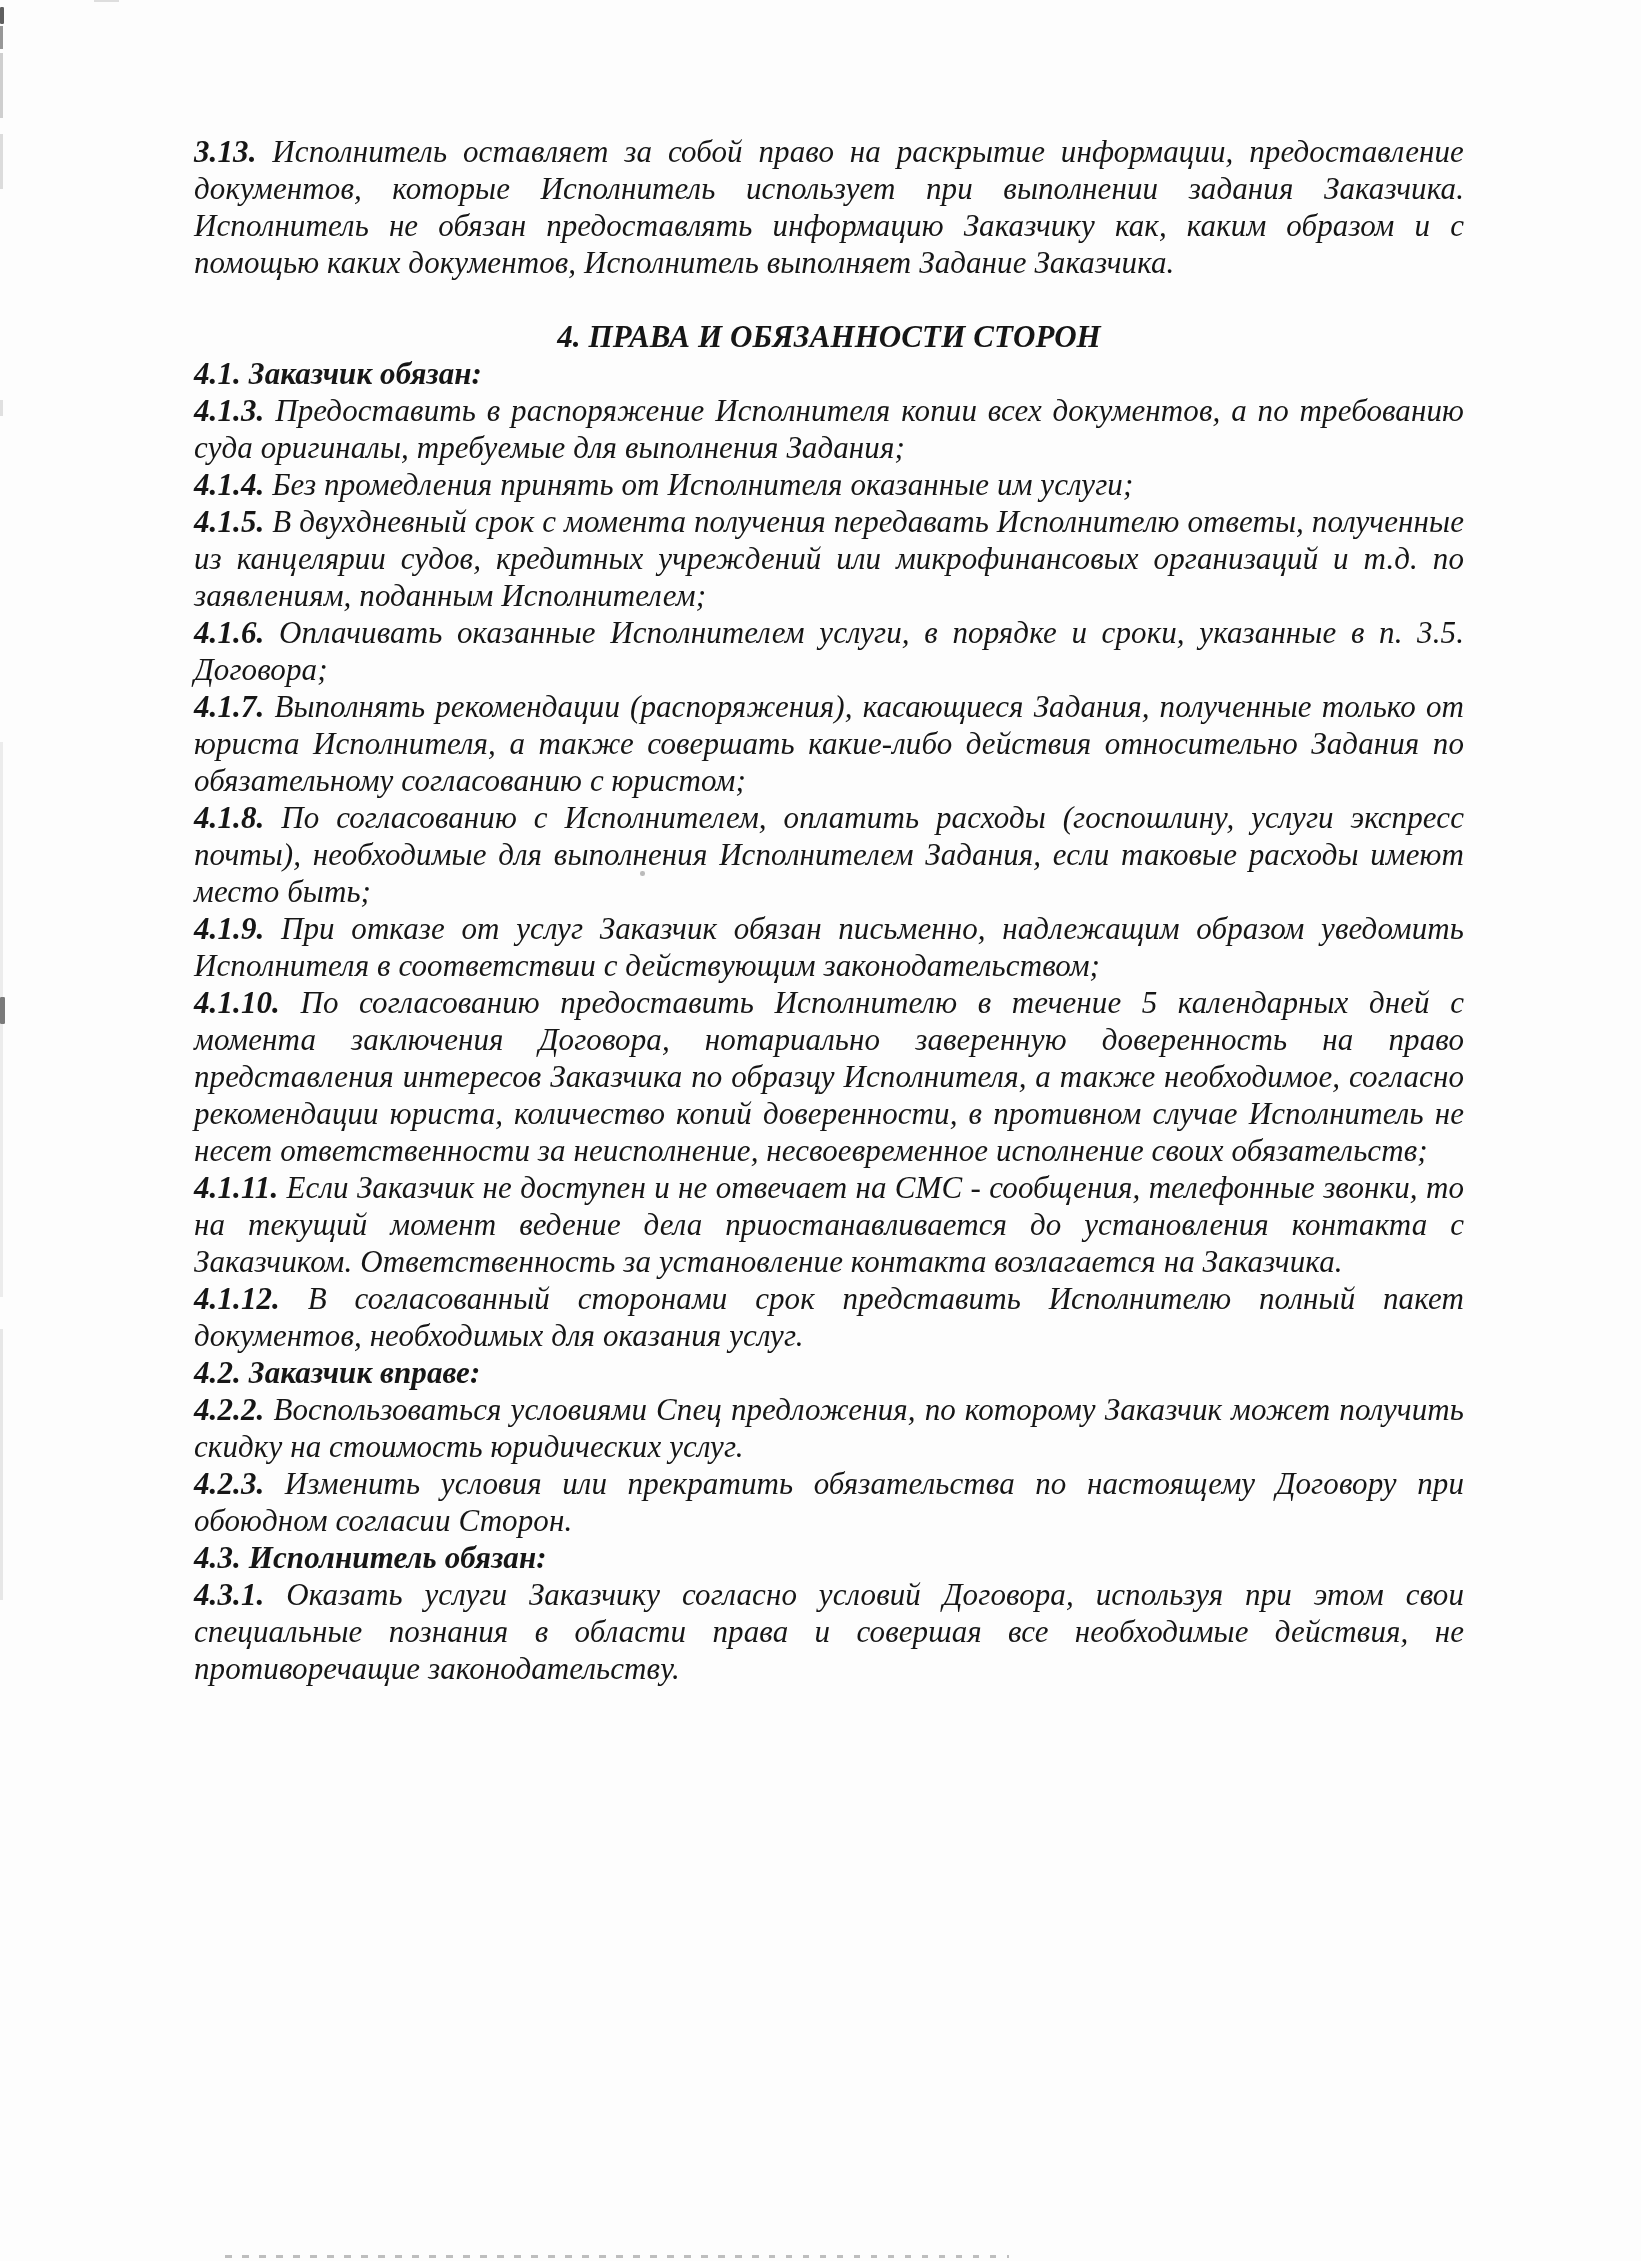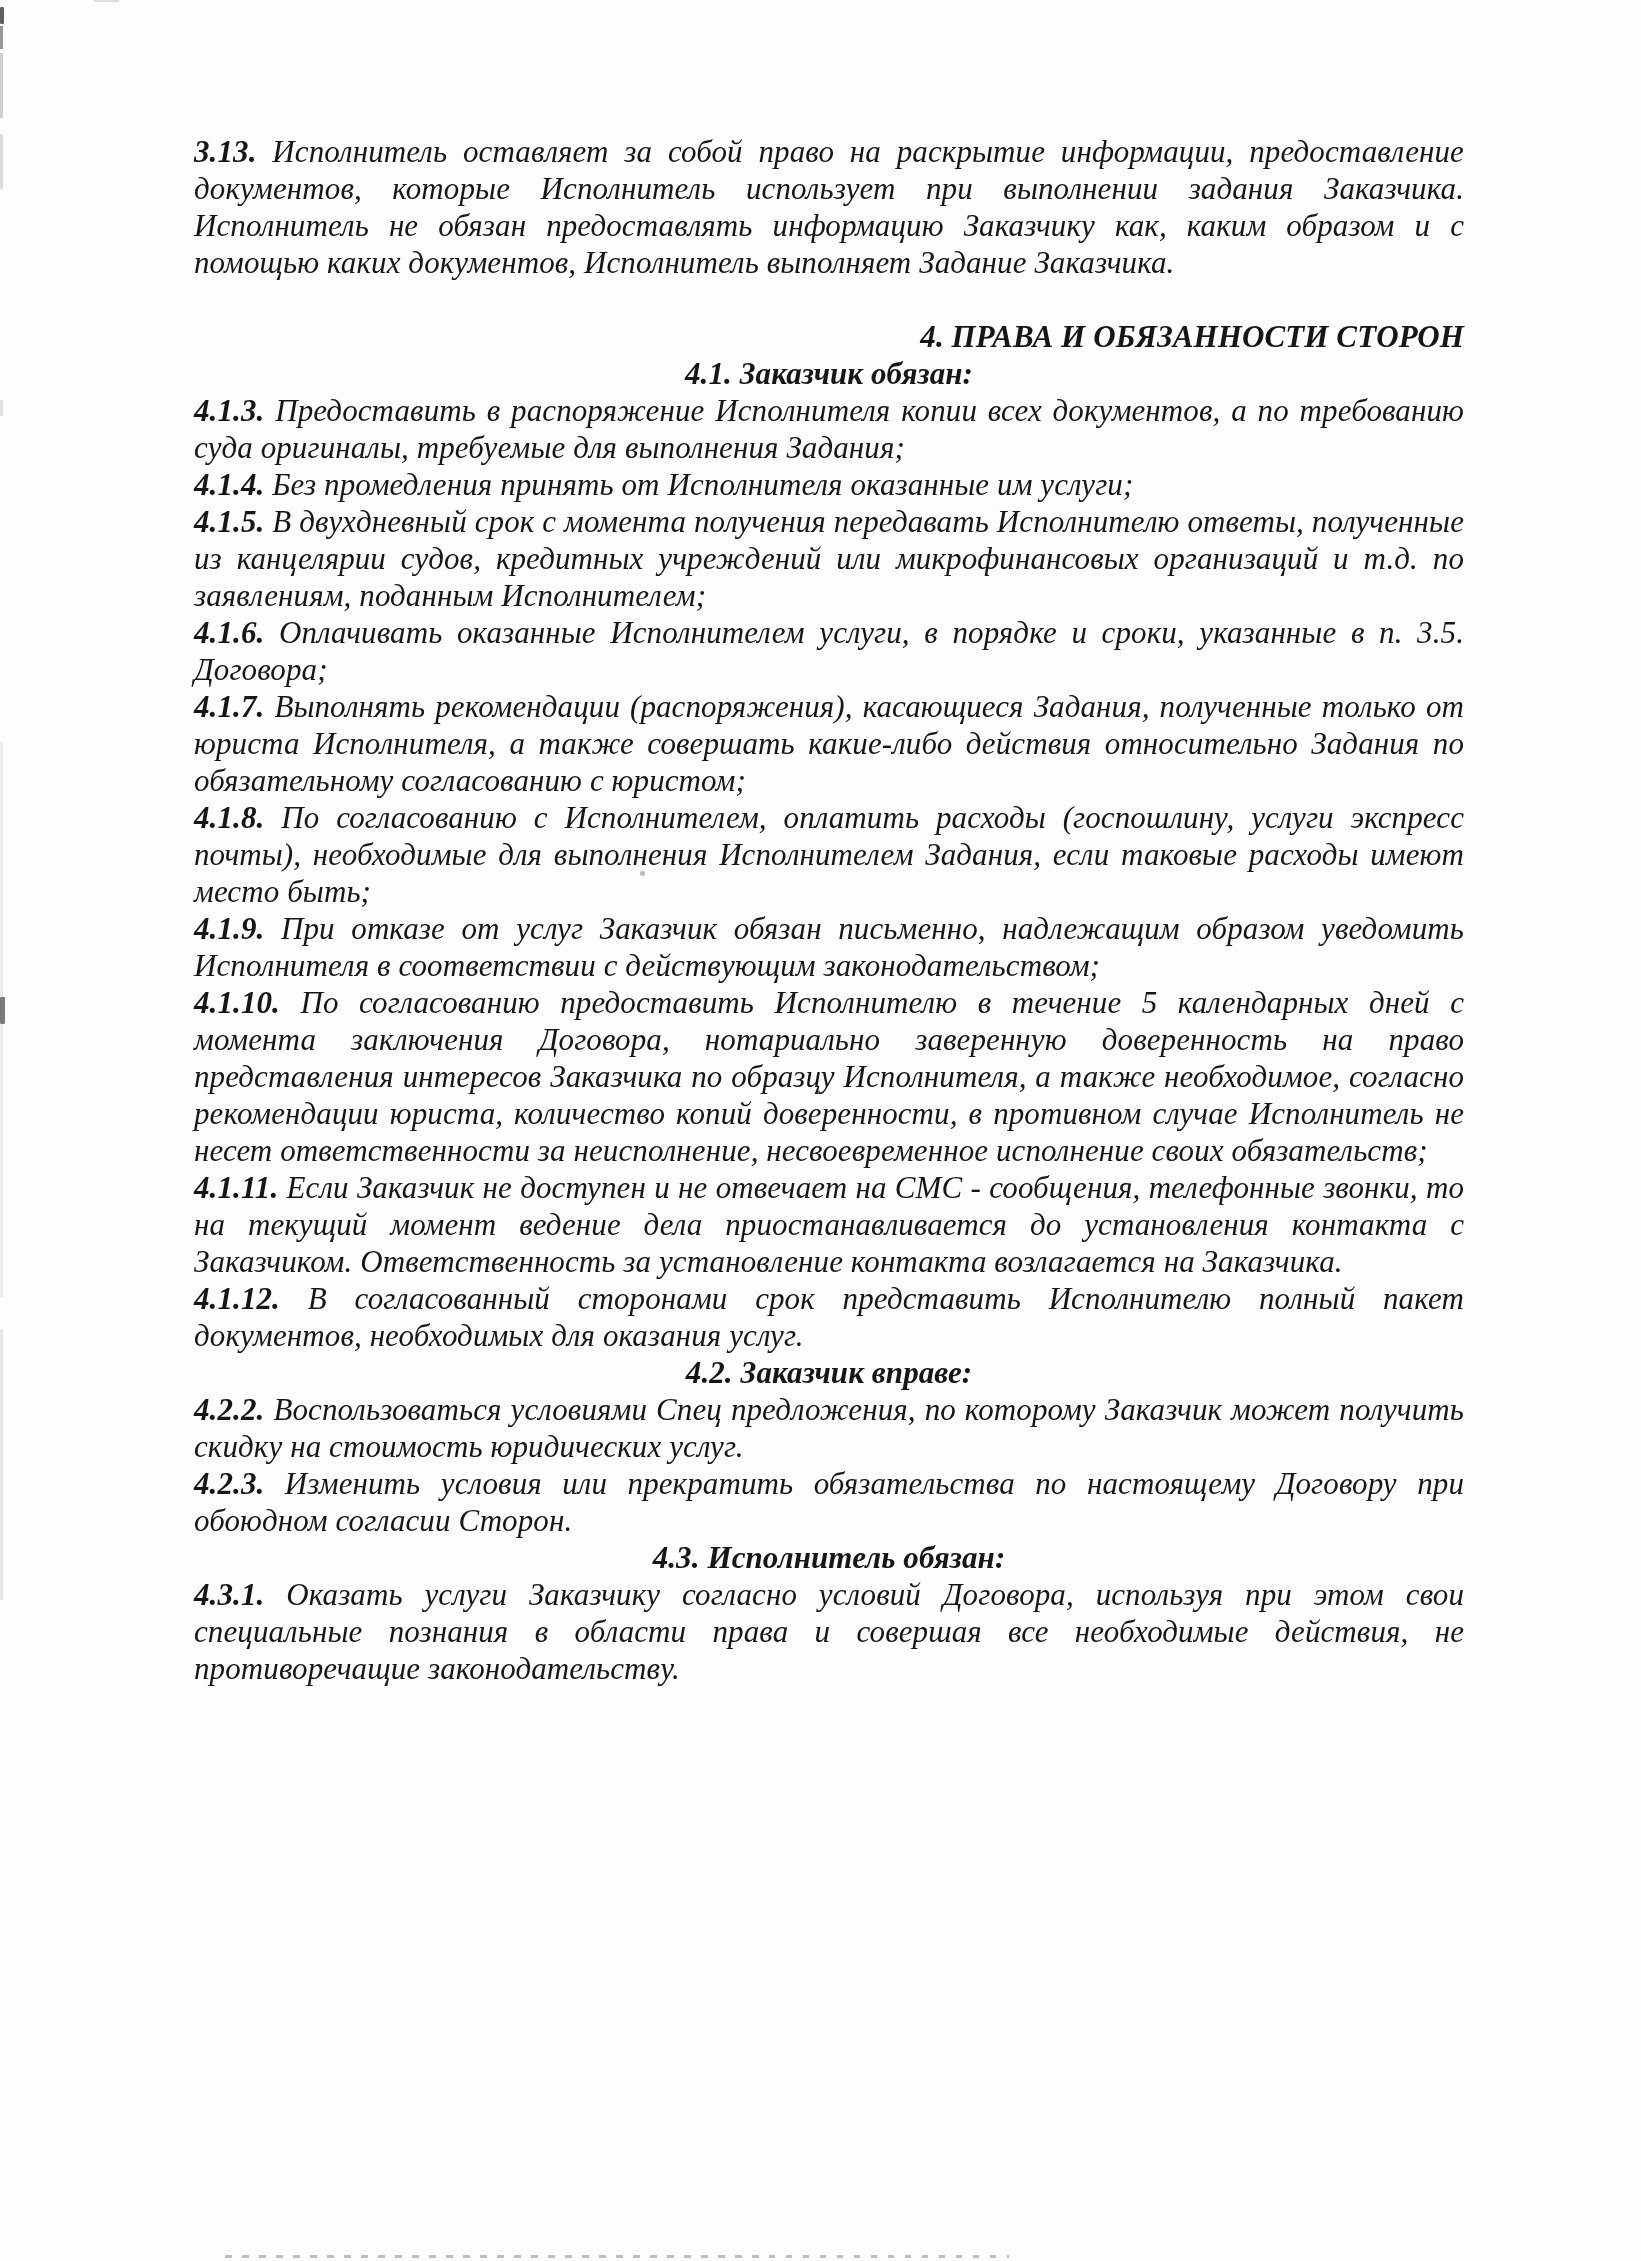--- a/index.html
+++ b/index.html
@@ -25,27 +25,27 @@
   }
   .textcol p {
     margin: 0;
     font-size: 31px;
     line-height: 37px;
     text-align: justify;
     text-justify: inter-word;
     letter-spacing: 0.1px;
   }
   .textcol p.heading {
-    text-align: right;
+    text-align: center;
     font-weight: bold;
     margin-top: 37px;
   }
   .textcol p.subheading {
     font-weight: bold;
-    text-align: center;
+    text-align: left;
   }
   .textcol b.num {
     font-weight: bold;
   }
   
   .art {
     position: absolute;
     pointer-events: none;
   }
   .art-l1 { left:0; top:6.5px;   width:3.9px; height:17px;  background:#5f5f5f; border-radius:1.3px; }

